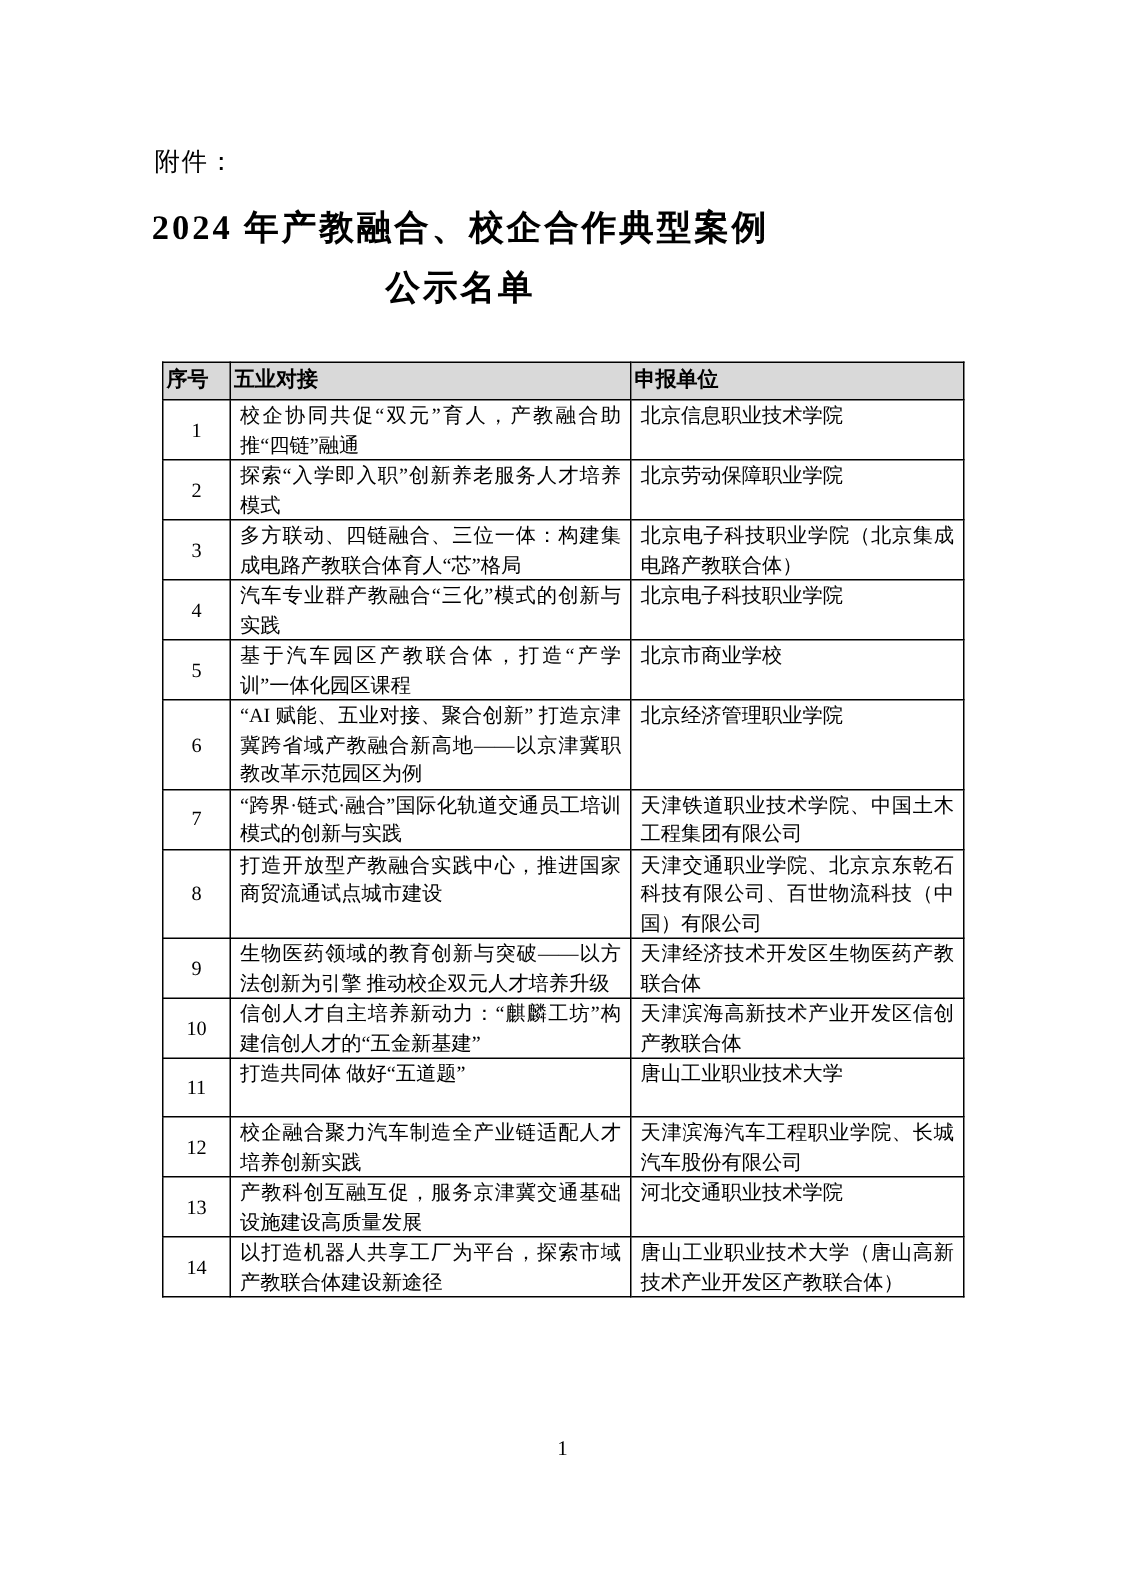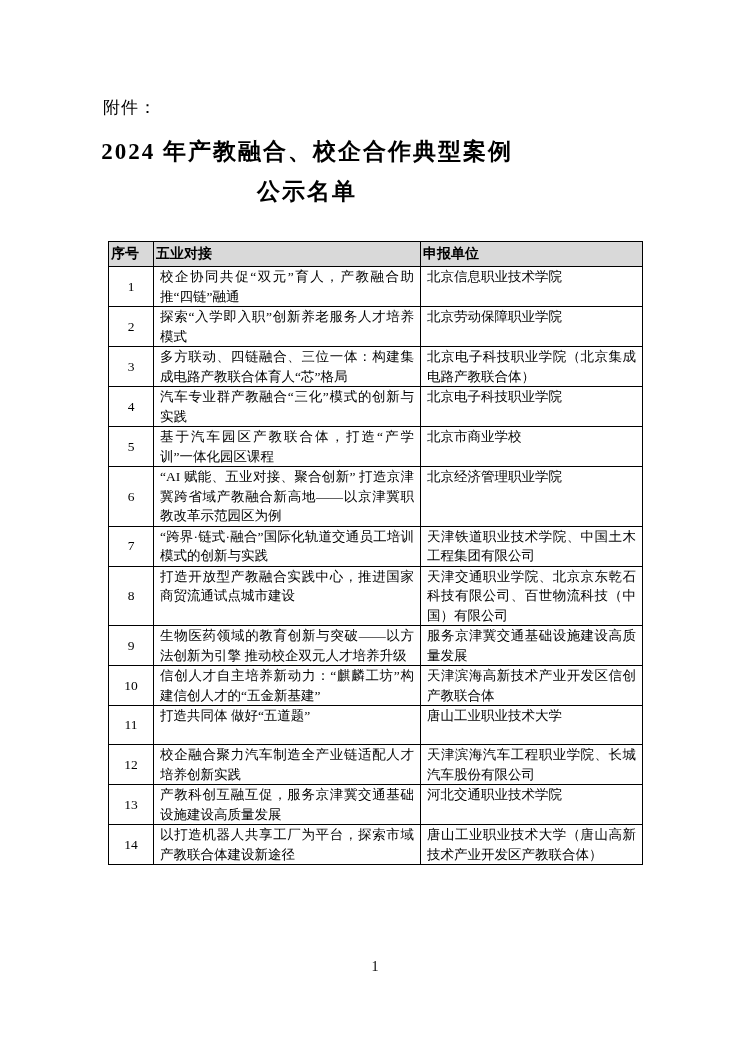--- a/index.html
+++ b/index.html
@@ -162,21 +162,21 @@
 
   <tr class="data-row">
     <td class="cell-no">8</td>
     <td class="cell-case">打造开放型产教融合实践中心，推进国家商贸流通试点城市建设</td>
     <td class="cell-unit">天津交通职业学院、北京京东乾石科技有限公司、百世物流科技（中国）有限公司</td>
   </tr>
 
   <tr class="data-row">
     <td class="cell-no">9</td>
     <td class="cell-case">生物医药领域的教育创新与突破——以方法创新为引擎 推动校企双元人才培养升级</td>
-    <td class="cell-unit">服务京津冀交通基础设施建设高质量发展</td>
+    <td class="cell-unit">天津经济技术开发区生物医药产教联合体</td>
   </tr>
 
   <tr class="data-row">
     <td class="cell-no">10</td>
     <td class="cell-case">信创人才自主培养新动力：“麒麟工坊”构建信创人才的“五金新基建”</td>
     <td class="cell-unit">天津滨海高新技术产业开发区信创产教联合体</td>
   </tr>
 
   <tr class="data-row">
     <td class="cell-no">11</td>

